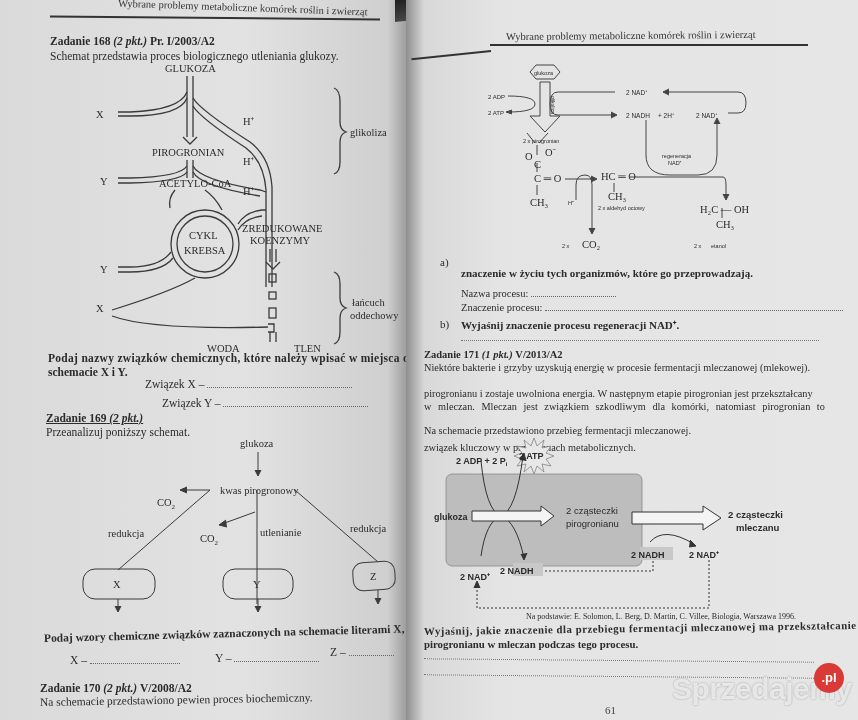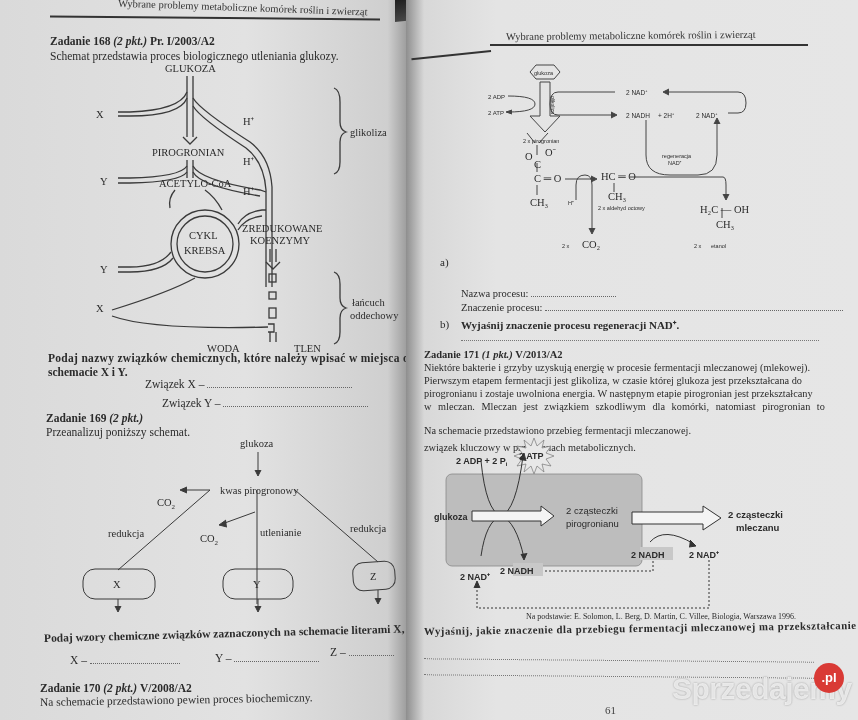--- a/index.html
+++ b/index.html
@@ -99,21 +99,21 @@
     <text class="lbl" x="350" y="74">glikoliza</text>
     <text class="lbl" x="352" y="244">łańcuch</text>
     <text class="lbl" x="350" y="257">oddechowy</text>
   </svg>
 
   <div class="txt b" style="left:48px; top:352px; letter-spacing:0.3px;">Podaj nazwy związków chemicznych, które należy wpisać w miejsca oznaczone na</div>
   <div class="txt b" style="left:48px; top:366px;">schemacie X i Y.</div>
   <div class="txt" style="left:145px; top:378px;"><span>Związek X – </span><span class="dots" style="width:145px;"></span></div>
   <div class="txt" style="left:162px; top:397px;"><span>Związek Y – </span><span class="dots" style="width:145px;"></span></div>
 
-  <div class="txt" style="left:46px; top:412px;">
+  <div class="txt" style="left:46px; top:412px;text-decoration:underline;">
     <span class="b">Zadanie 169</span>
     <span class="b i">(2 pkt.)</span>
   </div>
   <div class="txt" style="left:46px; top:426px;">Przeanalizuj poniższy schemat.</div>
 
   <svg width="408" height="180" style="left:0; top:432px;">
     <g fill="none" stroke="#3a3a3a" stroke-width="1">
       <path d="M258 20 L258 42"></path>
         <path d="M255 38 L258 44 L261 38" fill="#3a3a3a"></path>
       <path d="M210 58 L183 58"></path>
@@ -222,33 +222,33 @@
     <text class="slbl" x="238" y="105" font-size="5.5">NAD⁺</text>
     <text class="lbl" x="270" y="153" font-size="7.5">H₂C — OH</text>
     <text class="lbl" x="286" y="168" font-size="7.5">CH₃</text>
     <text class="slbl" x="132" y="188" font-size="5.5">2 x</text>
     <text class="lbl" x="152" y="188" font-size="8.5">CO₂</text>
     <text class="slbl" x="264" y="188" font-size="5.5">2 x</text>
     <text class="slbl" x="281" y="188" font-size="5.5">etanol</text>
   </svg>
 
   <div class="txt" style="left:34px; top:256px; font-size:11px;">a)</div>
+  <div class="txt b" style="left:55px; top:267px; font-size:11px;">znaczenie w życiu tych organizmów, które go przeprowadzają.</div>
   <div class="txt" style="left:55px; top:287px; font-size:10.5px;"><span>Nazwa procesu: </span><span class="dots" style="width:85px;"></span></div>
   <div class="txt" style="left:55px; top:301px; font-size:10.5px;"><span>Znaczenie procesu: </span><span class="dots" style="width:298px;"></span></div>
   <div class="txt" style="left:34px; top:318px; font-size:11px;">b)</div>
   <div class="txt b" style="left:55px; top:317px; font-size:11px;">Wyjaśnij znaczenie procesu regeneracji NAD⁺.</div>
   <div class="answer-line" style="left:55px; top:340px; width:358px;"></div>
 
   <div class="txt" style="left:18px; top:349px; font-size:10.5px;">
     <span class="b">Zadanie 171</span>
     <span class="b i">(1 pkt.)</span>
     <span class="b">V/2013/A2</span>
   </div>
   <div class="txt" style="left:18px; top:362px; font-size:10.3px;">Niektóre bakterie i grzyby uzyskują energię w procesie fermentacji mleczanowej (mlekowej).</div>
-  <div class="txt" style="left:18px; top:375px; font-size:10.3px;">Pierwszym etapem fermentacji jest glikoliza, w czasie której glukoza jest przekształcana do</div>
   <div class="txt" style="left:18px; top:388px; font-size:10.3px;">pirogronianu i zostaje uwolniona energia. W następnym etapie pirogronian jest przekształcany</div>
   <div class="txt" style="left:18px; top:401px; font-size:10.3px; word-spacing:4px;text-align:center;">w mleczan. Mleczan jest związkiem szkodliwym dla komórki, natomiast pirogronian to</div>
   <div class="txt" style="left:18px; top:413px; font-size:10.3px;margin-top:29px;">związek kluczowy w przemianach metabolicznych.</div>
   <div class="txt" style="left:18px; top:425px; font-size:10.3px;">Na schemacie przedstawiono przebieg fermentacji mleczanowej.</div>
 
   <svg width="452" height="175" style="left:0; top:436px;">
 
     <polygon points="128,2 131,10 138,4 136,12 145,10 140,17 148,20 140,23 145,30 136,28 138,36 131,30 128,38 125,30 118,36 120,28 111,30 116,23 108,20 116,17 111,10 120,12 118,4 125,10" fill="#e8e8e8" stroke="#777" stroke-width="0.7"></polygon>
 
     <rect x="40" y="38" width="196" height="92" rx="6" fill="#bdbdbd" stroke="#888" stroke-width="0.8"></rect>
@@ -279,19 +279,20 @@
     <text class="slbl" x="322" y="82" font-size="9.5" font-weight="bold">2 cząsteczki</text>
     <text class="slbl" x="330" y="95" font-size="9.5" font-weight="bold">mleczanu</text>
     <text class="slbl" x="54" y="144" font-size="9" font-weight="bold">2 NAD⁺</text>
     <text class="slbl" x="94" y="138" font-size="9" font-weight="bold">2 NADH</text>
     <text class="slbl" x="225" y="122" font-size="9" font-weight="bold">2 NADH</text>
     <text class="slbl" x="283" y="122" font-size="9" font-weight="bold">2 NAD⁺</text>
   </svg>
 
   <div class="txt" style="left:120px; top:612px; font-size:8px;">Na podstawie: E. Solomon, L. Berg, D. Martin, C. Villee, Biologia, Warszawa 1996.</div>
   <div class="txt b" style="left:18px; top:625px; font-size:10.8px; letter-spacing:0.5px; transform:rotate(-0.8deg); transform-origin:left;">Wyjaśnij, jakie znaczenie dla przebiegu fermentacji mleczanowej ma przekształcanie</div>
+  <div class="txt b" style="left:18px; top:638px; font-size:10.8px;">pirogronianu w mleczan podczas tego procesu.</div>
   <div class="answer-line" style="left:18px; top:660px; width:390px; transform:rotate(0.5deg);"></div>
   <div class="answer-line" style="left:18px; top:676px; width:390px; transform:rotate(0.5deg);"></div>
 </div>
 
 <div class="page-number">61</div>
 <div class="watermark">Sprzedajemy</div>
 <div class="wm-badge">.pl</div>
 
 </body></html>

